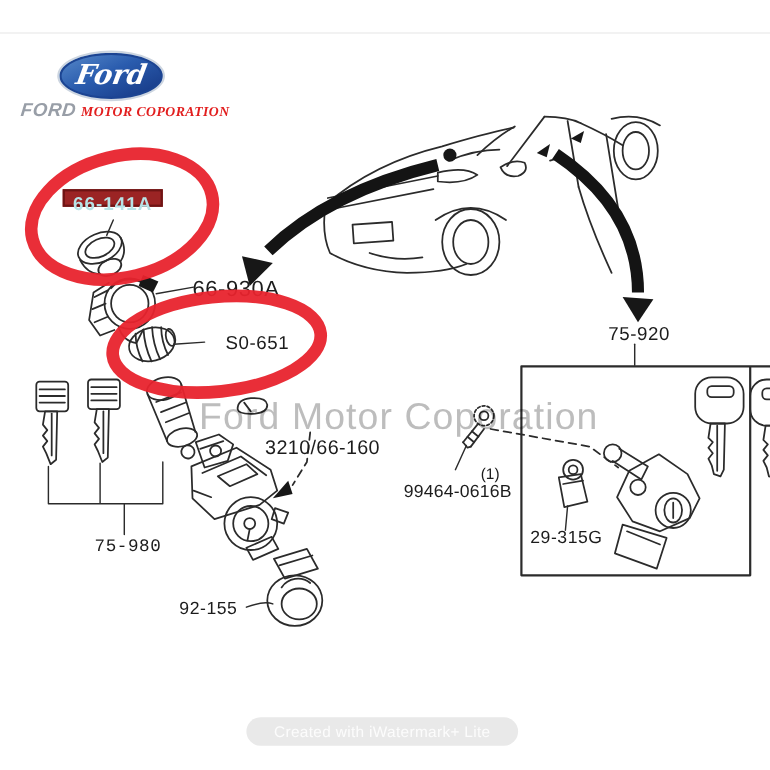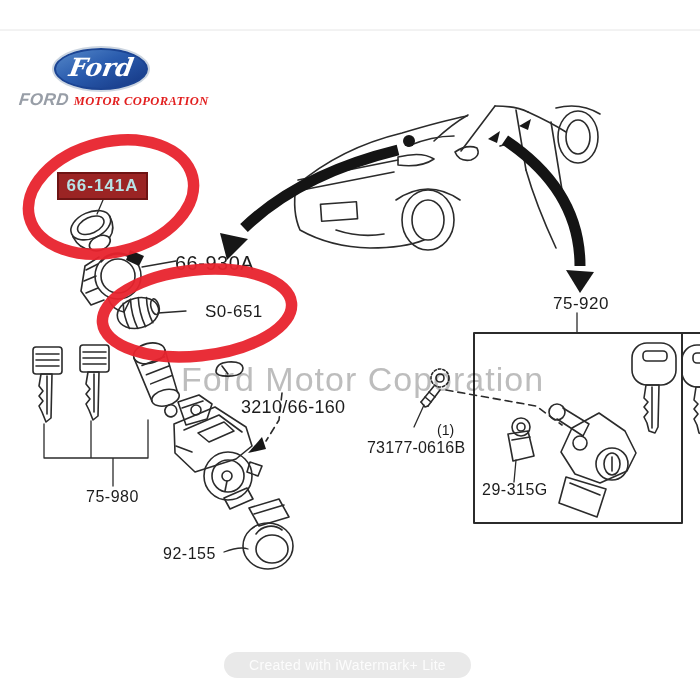--- a/index.html
+++ b/index.html
@@ -21,28 +21,28 @@
       border:2px solid #ccd5e0;box-shadow:inset 0 0 0 2px #1c4492;}
   #logo .script{position:absolute;inset:0;display:flex;align-items:center;justify-content:center;
       font-family:"DejaVu Serif",serif;font-style:italic;font-weight:bold;font-size:25px;
       color:#ffffff;transform:skewX(-10deg);padding-bottom:3px;}
   #brandline{position:absolute;left:19px;top:90px;z-index:3;white-space:nowrap;}
   #brand-ford{font-style:italic;font-weight:bold;font-size:17px;color:#989ea7;
       letter-spacing:.5px;display:inline-block;transform:skewX(-6deg);}
   #brand-tag{font-family:Liberation Serif, serif;font-style:italic;font-weight:bold;
       font-size:12.5px;color:var(--c-brandred,#e21f1f);margin-left:0;letter-spacing:.4px;}
   
-  #l-66141a{left:57px;top:172px;width:91px;height:28px;background:var(--c-tagbg,#9b2424);
+  #l-66141a{left:57px;top:172px;width:91px;height:16px;background:var(--c-tagbg,#9b2424);
       border:2px solid #6e1414;box-sizing:border-box;color:var(--c-tagtx,#b7e3e6);
       font-size:17px;font-weight:bold;letter-spacing:1px;text-align:center;line-height:24px;}
   
   #l-66930a{left:175px;top:252px;font-size:20px;letter-spacing:.5px;}
   #l-s0651{left:205px;top:302px;font-size:17px;letter-spacing:.5px;}
   #l-3210{left:241px;top:361px;font-size:18px;letter-spacing:.3px;margin-top:36px;}
-  #l-75980{left:86px;top:488px;font-size:16px;letter-spacing:.5px;}
+  #l-75980{left:86px;top:488px;font-size:16px;letter-spacing:.5px;font-family:Liberation Mono, monospace;}
   #l-66155{left:163px;top:545px;font-size:16px;letter-spacing:.5px;}
   #l-75920{left:553px;top:294px;font-size:17px;letter-spacing:.5px;}
   #l-qty{left:437px;top:422px;font-size:14px;}
   #l-99464{left:367px;top:439px;font-size:16px;letter-spacing:.2px;}
   #l-58315g{left:482px;top:481px;font-size:16px;letter-spacing:.5px;}
   
   #wm-center{position:absolute;left:181px;top:360px;font-size:34px;color:rgba(135,135,135,.55);
       letter-spacing:1px;z-index:2;mix-blend-mode:multiply;white-space:nowrap;}
   #wm-pill{position:absolute;left:224px;top:652px;width:247px;height:26px;background:#e9e9e9;
       border-radius:13px;color:#fcfcfc;font-size:14px;text-align:center;line-height:26px;
@@ -247,21 +247,21 @@
   </div>
 
   <div class="lbl" id="l-66141a">66-141A</div>
   <div class="lbl" id="l-66930a">66-930A</div>
   <div class="lbl" id="l-s0651">S0-651</div>
   <div class="lbl" id="l-3210">3210/66-160</div>
   <div class="lbl" id="l-75980">75-980</div>
   <div class="lbl" id="l-66155">92-155</div>
   <div class="lbl" id="l-75920">75-920</div>
   <div class="lbl" id="l-qty">(1)</div>
-  <div class="lbl" id="l-99464">73177-0616B</div>
+  <div class="lbl" id="l-99464">99464-0616B</div>
   <div class="lbl" id="l-58315g">29-315G</div>
 
   <svg id="red-overlay" width="700" height="700" viewBox="0 0 700 700">
     <ellipse class="redln" cx="111" cy="197" rx="84" ry="55" transform="rotate(-14 111 197)"></ellipse>
     <ellipse class="redln" cx="197" cy="313" rx="95" ry="43" transform="rotate(-6 197 313)"></ellipse>
   </svg>
 
   <div id="wm-pill">Created with iWatermark+ Lite</div>
 
 </div>

